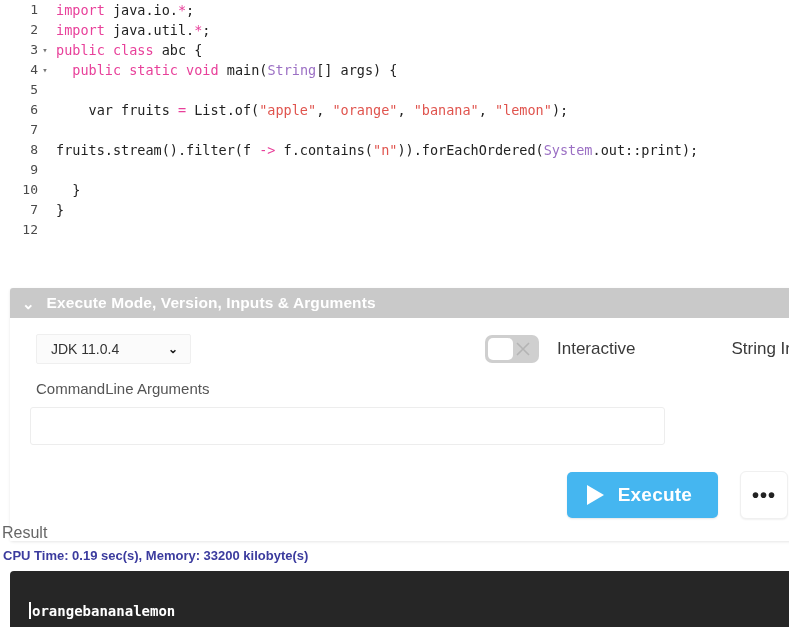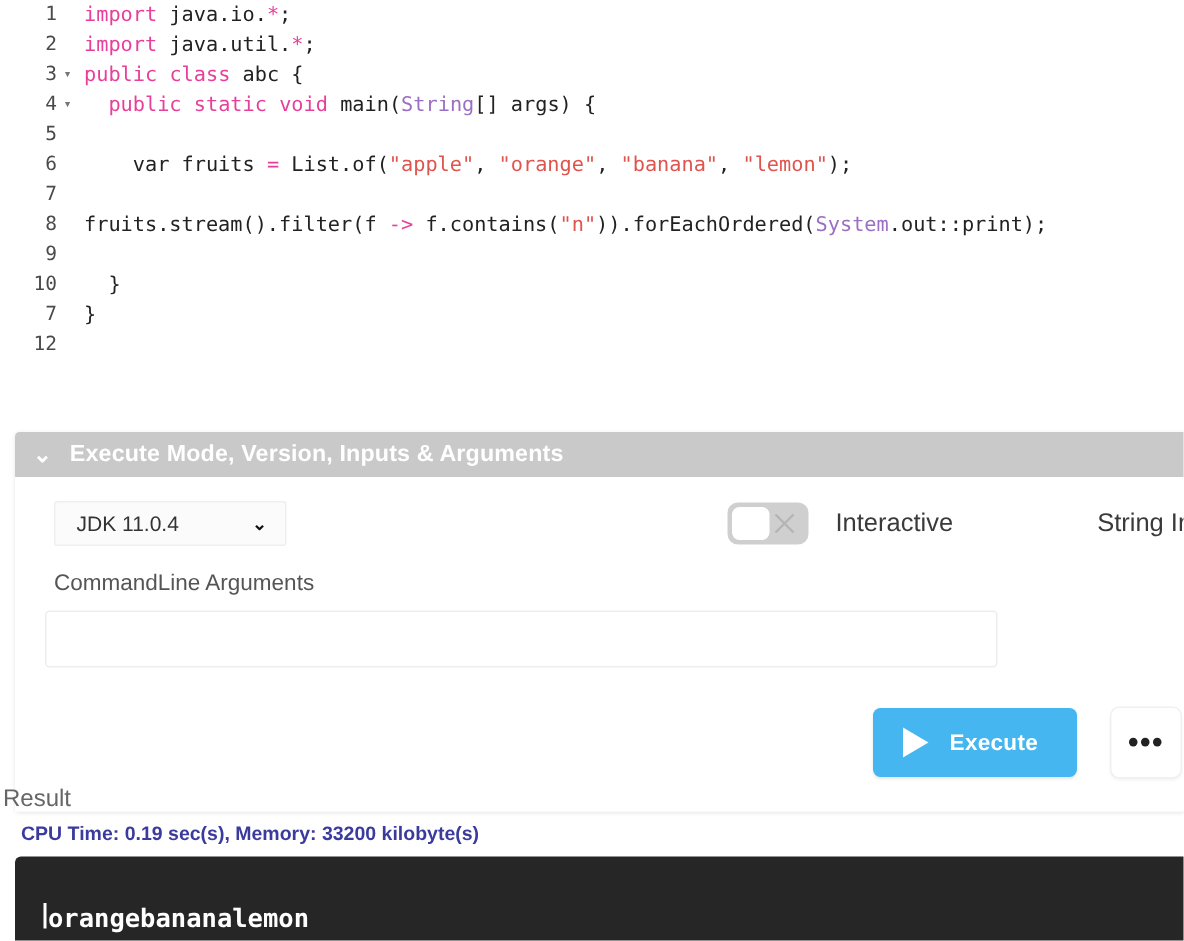--- a/index.html
+++ b/index.html
@@ -201,21 +201,21 @@
   }
   .execute-btn .play {
     width: 0; height: 0;
     border-left: 17px solid #ffffff;
     border-top: 10px solid transparent;
     border-bottom: 10px solid transparent;
     margin-right: 14px;
   }
   .execute-btn .etext {
     color: #ffffff;
-    font-size: 15px;
+    font-size: 19px;
     font-weight: bold;
     letter-spacing: 0.2px;
     text-align: center;
   }
   .more-btn {
     margin-left: 22px;
     width: 46px; height: 46px;
     background: #ffffff;
     border: 1px solid #f0f0f0;
     border-radius: 6px;
@@ -241,40 +241,40 @@
   }
   .result-title {
     font-size: 16px;
     color: #666;
     padding-left: 2px;
   }
   .result-stats {
     font-size: 13px;
     color: #3b3b9e;
     font-weight: bold;
-    padding-left: 14px;
+    padding-left: 3px;
     margin-top: 6px;
   }
   #console {
     margin-top: 8px;
     margin-left: 10px;
     width: 790px;
     height: 70px;
     background: #262626;
     border-radius: 4px 4px 0 0;
     overflow: hidden;
     position: relative;
   }
   #console-text {
     position: absolute;
     left: 22px;
     top: 32px;
     color: #ffffff;
     font-family: "DejaVu Sans Mono", "Liberation Mono", monospace;
-    font-size: 17px;
+    font-size: 14px;
     white-space: pre;
     font-weight: bold;
   }
   #console-cursor {
     position: absolute;
     left: 19px;
     top: 31px;
     width: 2px;
     height: 17px;
     background: #ffffff;

